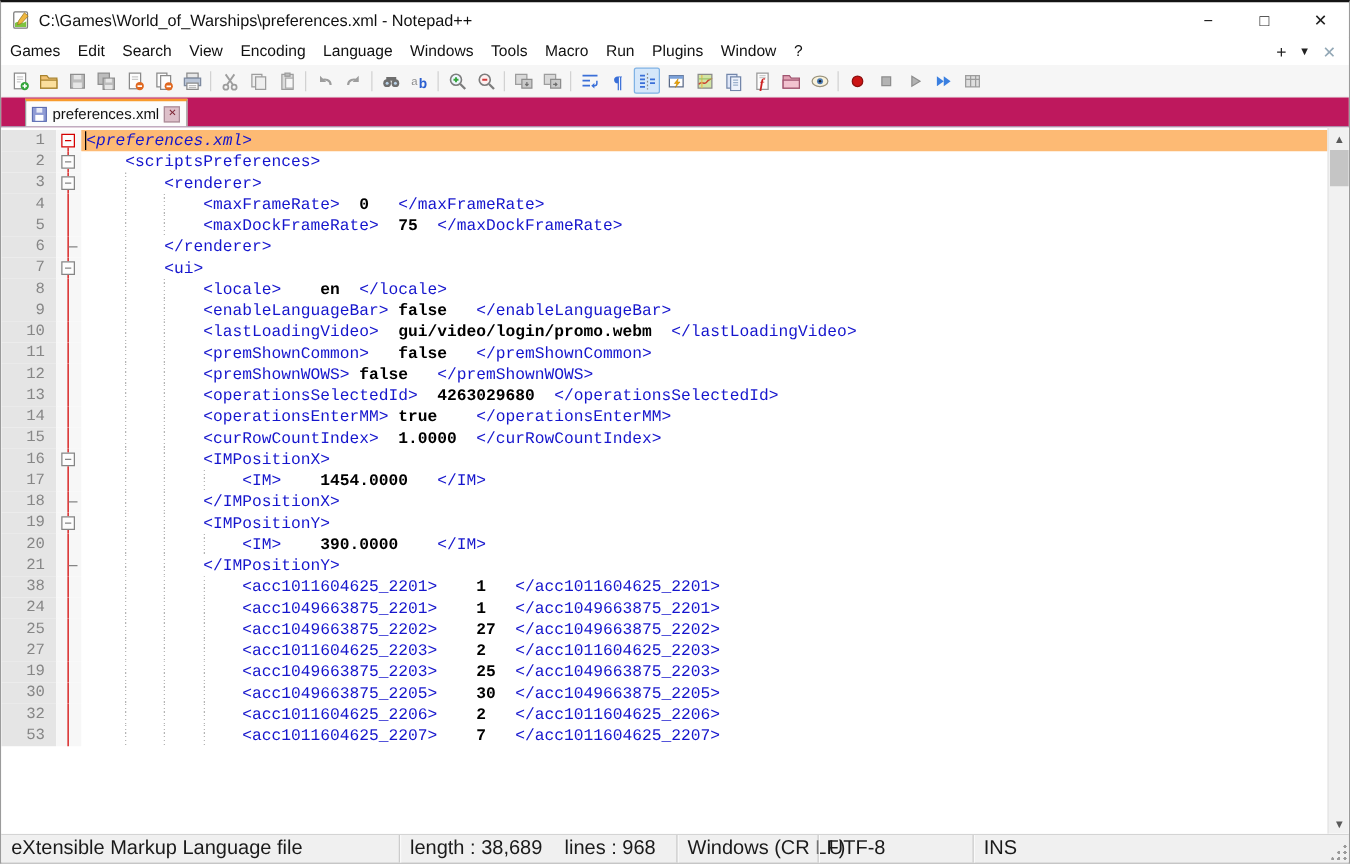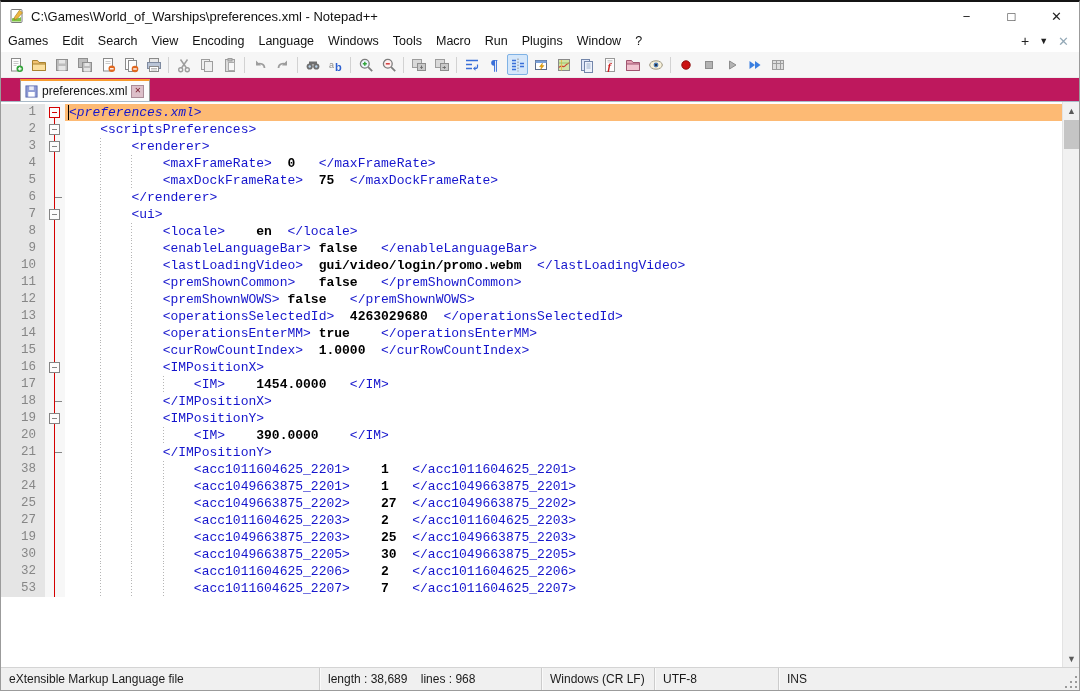--- a/index.html
+++ b/index.html
@@ -55,21 +55,21 @@
   .caret { position:absolute; left:3px; top:1px; width:1px; height:15px; background:#000; }
 
   
   #scrollbar { position:absolute; right:0; top:0; bottom:0; width:17px; background:#f1f1f1; border-left:1px solid #e3e3e3; }
   #scrollbar .sb-btn { position:absolute; left:0; width:17px; height:17px; color:#5a5a5a; font-size:9px; display:flex; align-items:center; justify-content:center; }
   #scrollbar .up { top:0; }
   #scrollbar .down { bottom:0; }
   #scrollbar .thumb { position:absolute; left:1px; top:18px; width:15px; height:29px; background:#c5c5c5; }
 
   
-  #statusbar { height:23px; background:#f0f0f0; border-top:1px solid #d4d4d4; display:flex; align-items:center; font-size:12px; color:#1a1a1a; flex:none; }
+  #statusbar { height:23px; background:#f0f0f0; border-top:1px solid #d4d4d4; display:flex; align-items:center; font-size:16px; color:#1a1a1a; flex:none; }
   .st-seg { height:100%; display:flex; align-items:center; padding-left:8px; position:relative; flex:none; white-space:pre; }
   .st-seg + .st-seg { border-left:1px solid #cccccc; box-shadow:inset 1px 0 0 #fafafa; }
   .grip { margin-left:auto; width:14px; height:14px; align-self:flex-end; background:
     radial-gradient(circle at 11px 11px, #9a9a9a 1.2px, transparent 1.3px),
     radial-gradient(circle at 11px 6px, #9a9a9a 1.2px, transparent 1.3px),
     radial-gradient(circle at 6px 11px, #9a9a9a 1.2px, transparent 1.3px),
     radial-gradient(circle at 11px 1px, #9a9a9a 1.2px, transparent 1.3px),
     radial-gradient(circle at 1px 11px, #9a9a9a 1.2px, transparent 1.3px),
     radial-gradient(circle at 6px 6px, #9a9a9a 1.2px, transparent 1.3px); }
 </style>

